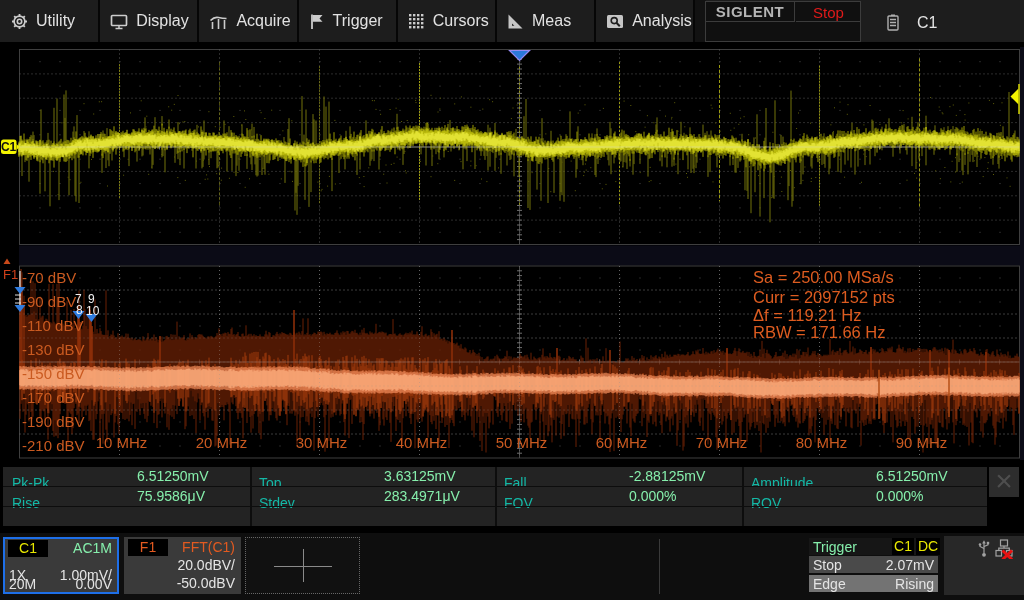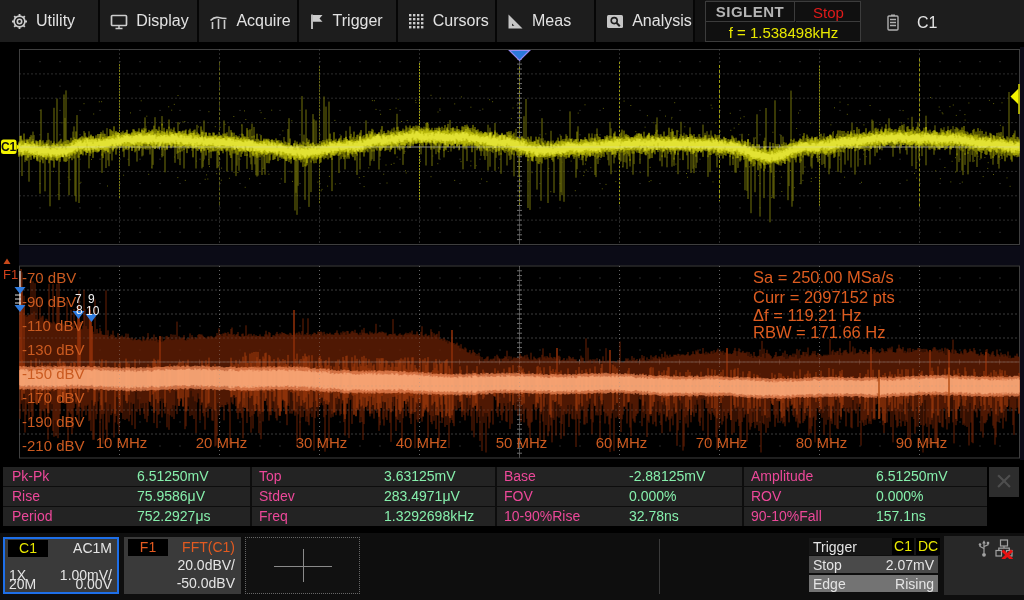--- a/index.html
+++ b/index.html
@@ -1,25 +1,25 @@
 <!DOCTYPE html>
 <html><head><meta charset="utf-8"><style>
 *{margin:0;padding:0;box-sizing:border-box}
 html,body{width:1024px;height:600px;background:#000;overflow:hidden}
 body{font-family:"Liberation Sans",sans-serif;position:relative}
 .abs{position:absolute}
 .mcell{position:absolute;top:0;height:42px;display:flex;align-items:center;color:#e2e2e2;font-size:16px}
 .mcell svg{margin-right:8px}
 .msep{position:absolute;top:0;width:2px;height:42px;background:#060606}
 #menubot{position:absolute;left:0;top:42px;width:1024px;height:2px;background:#000}
-.yell{color:#e5e5e5}
+.yell{color:#86efac}
 .wht{color:#e4e4e4}
 #table{left:3px;top:467px;width:984px;height:59px;background:#232323;font-size:14px}
 .trow{position:absolute;left:0;width:984px;height:19px;background:#232323}
-.tlab{position:absolute;color:#ec4899;top:1px}
+.tlab{position:absolute;color:#14b8a6;top:8px}
 .tval{position:absolute;color:#86efac;top:1px}
 .tsep{position:absolute;top:0;width:2px;height:59px;background:#0d0d0d}
 #xbtn{left:989px;top:467px;width:30px;height:30px;background:#2d2d2d;color:#4e4e4e;font-size:30px;line-height:27px;text-align:center}
 #botbar{left:0;top:533px;width:1024px;height:67px;background:#0e0e0e}
 .bbox{position:absolute;top:4px;height:57px;font-size:14px}
 .brow{position:absolute;left:2px;width:calc(100% - 4px);height:17px}
 </style></head><body>
 <div class="abs" style="left:0;top:0;width:1024px;height:42px;background:#1d1d1d"></div>
 <div class="abs" style="left:694px;top:0;width:12px;height:42px;background:#121212"></div>
 <div class="mcell" style="left:11px;width:88px">
@@ -97,22 +97,20 @@
 <div class="msep" style="left:395.8px"></div>
 <div class="msep" style="left:495.0px"></div>
 <div class="msep" style="left:594.2px"></div>
 <div class="msep" style="left:693.4px"></div>
 <div id="menubot" class="abs"></div>
 <div class="abs" style="left:705px;top:1px;width:156px;height:41px;border:1px solid #3c3c3c;background:#101010">
 <div class="abs" style="left:0;top:0;width:89px;height:20px;border-right:1px solid #3c3c3c;border-bottom:1px solid #3c3c3c;text-align:center">
 <span style="color:#b4b4b4;font-weight:bold;font-size:15px;letter-spacing:0.5px;line-height:20px">SIGLENT</span></div>
 <div class="abs" style="left:90px;top:0;width:65px;height:20px;border-bottom:1px solid #3c3c3c;text-align:center">
 <span style="color:#e01a1a;font-size:15px;line-height:21px">Stop</span></div>
-<div class="abs" style="left:0;top:21px;width:155px;height:19px;text-align:center">
-<span style="color:#e8e800;font-size:15px;line-height:19px">f = 1.538498kHz</span></div>
 </div>
 <svg class="abs" style="left:887px;top:14px" width="12" height="17" viewBox="0 0 12 17">
 <rect x="1" y="2" width="10" height="14" rx="1" stroke="#b0b0b0" stroke-width="1.4" fill="none"></rect>
 <rect x="4" y="0.5" width="4" height="1.5" fill="#b0b0b0"></rect>
 <path d="M3 5.5h6M3 8.5h6M3 11.5h6" stroke="#b0b0b0" stroke-width="1.3"></path>
   </svg>
 <div class="abs wht" style="left:917px;top:14px;font-size:16px">C1</div>
 <svg width="1024" height="600" viewBox="0 0 1024 600" style="position:absolute;left:0;top:0">
     <rect x="0" y="44" width="1024" height="489" fill="#000000"></rect>
     <rect x="19" y="245.5" width="1001" height="20" fill="#0b0b16"></rect>
@@ -198,47 +196,37 @@
     <text x="753" y="302.5" font-size="16.5" fill="#dd5c20" font-family="Liberation Sans, sans-serif">Curr = 2097152 pts</text>
     <text x="753" y="321" font-size="16.5" fill="#dd5c20" font-family="Liberation Sans, sans-serif">Δf =  119.21 Hz</text>
     <text x="753" y="337.5" font-size="16.5" fill="#dd5c20" font-family="Liberation Sans, sans-serif">RBW =  171.66 Hz</text>
   </svg>
 <div id="table" class="abs">
     <div class="trow" style="top:0px">
       <span class="tlab" style="left:9px">Pk-Pk</span>
       <span class="tval" style="left:134px">6.51250mV</span>
       <span class="tlab" style="left:256px">Top</span>
       <span class="tval" style="left:381px">3.63125mV</span>
-      <span class="tlab" style="left:501px">Base</span>
+      <span class="tlab" style="left:501px">Fall</span>
       <span class="tval" style="left:626px">-2.88125mV</span>
       <span class="tlab" style="left:748px">Amplitude</span>
       <span class="tval" style="left:873px">6.51250mV</span>
     </div>
     <div class="abs" style="left:0;top:19px;width:984px;height:1px;background:#0d0d0d"></div>
     <div class="trow" style="top:20px">
       <span class="tlab" style="left:9px">Rise</span>
       <span class="tval" style="left:134px">75.9586μV</span>
       <span class="tlab" style="left:256px">Stdev</span>
       <span class="tval" style="left:381px">283.4971μV</span>
       <span class="tlab" style="left:501px">FOV</span>
       <span class="tval" style="left:626px">0.000%</span>
       <span class="tlab" style="left:748px">ROV</span>
       <span class="tval" style="left:873px">0.000%</span>
     </div>
     <div class="abs" style="left:0;top:39px;width:984px;height:1px;background:#0d0d0d"></div>
-    <div class="trow" style="top:40px">
-      <span class="tlab" style="left:9px">Period</span>
-      <span class="tval" style="left:134px">752.2927μs</span>
-      <span class="tlab" style="left:256px">Freq</span>
-      <span class="tval" style="left:381px">1.3292698kHz</span>
-      <span class="tlab" style="left:501px">10-90%Rise</span>
-      <span class="tval" style="left:626px">32.78ns</span>
-      <span class="tlab" style="left:748px">90-10%Fall</span>
-      <span class="tval" style="left:873px">157.1ns</span>
-    </div>
     <div class="tsep" style="left:247px"></div>
     <div class="tsep" style="left:492px"></div>
     <div class="tsep" style="left:739px"></div>
   </div>
 <div id="xbtn" class="abs">×</div>
 <div id="botbar" class="abs">
     <div class="bbox" style="left:3px;width:116px;border:2px solid #1e6fe8;background:#3a3a3a">
 <div class="brow" style="top:1px">
         <span class="abs" style="left:1px;top:0;width:40px;height:17px;background:#000;color:#e8e800;text-align:center;line-height:17px">C1</span>
 <span class="abs yell" style="right:3px;top:0;line-height:17px">AC1M</span>

